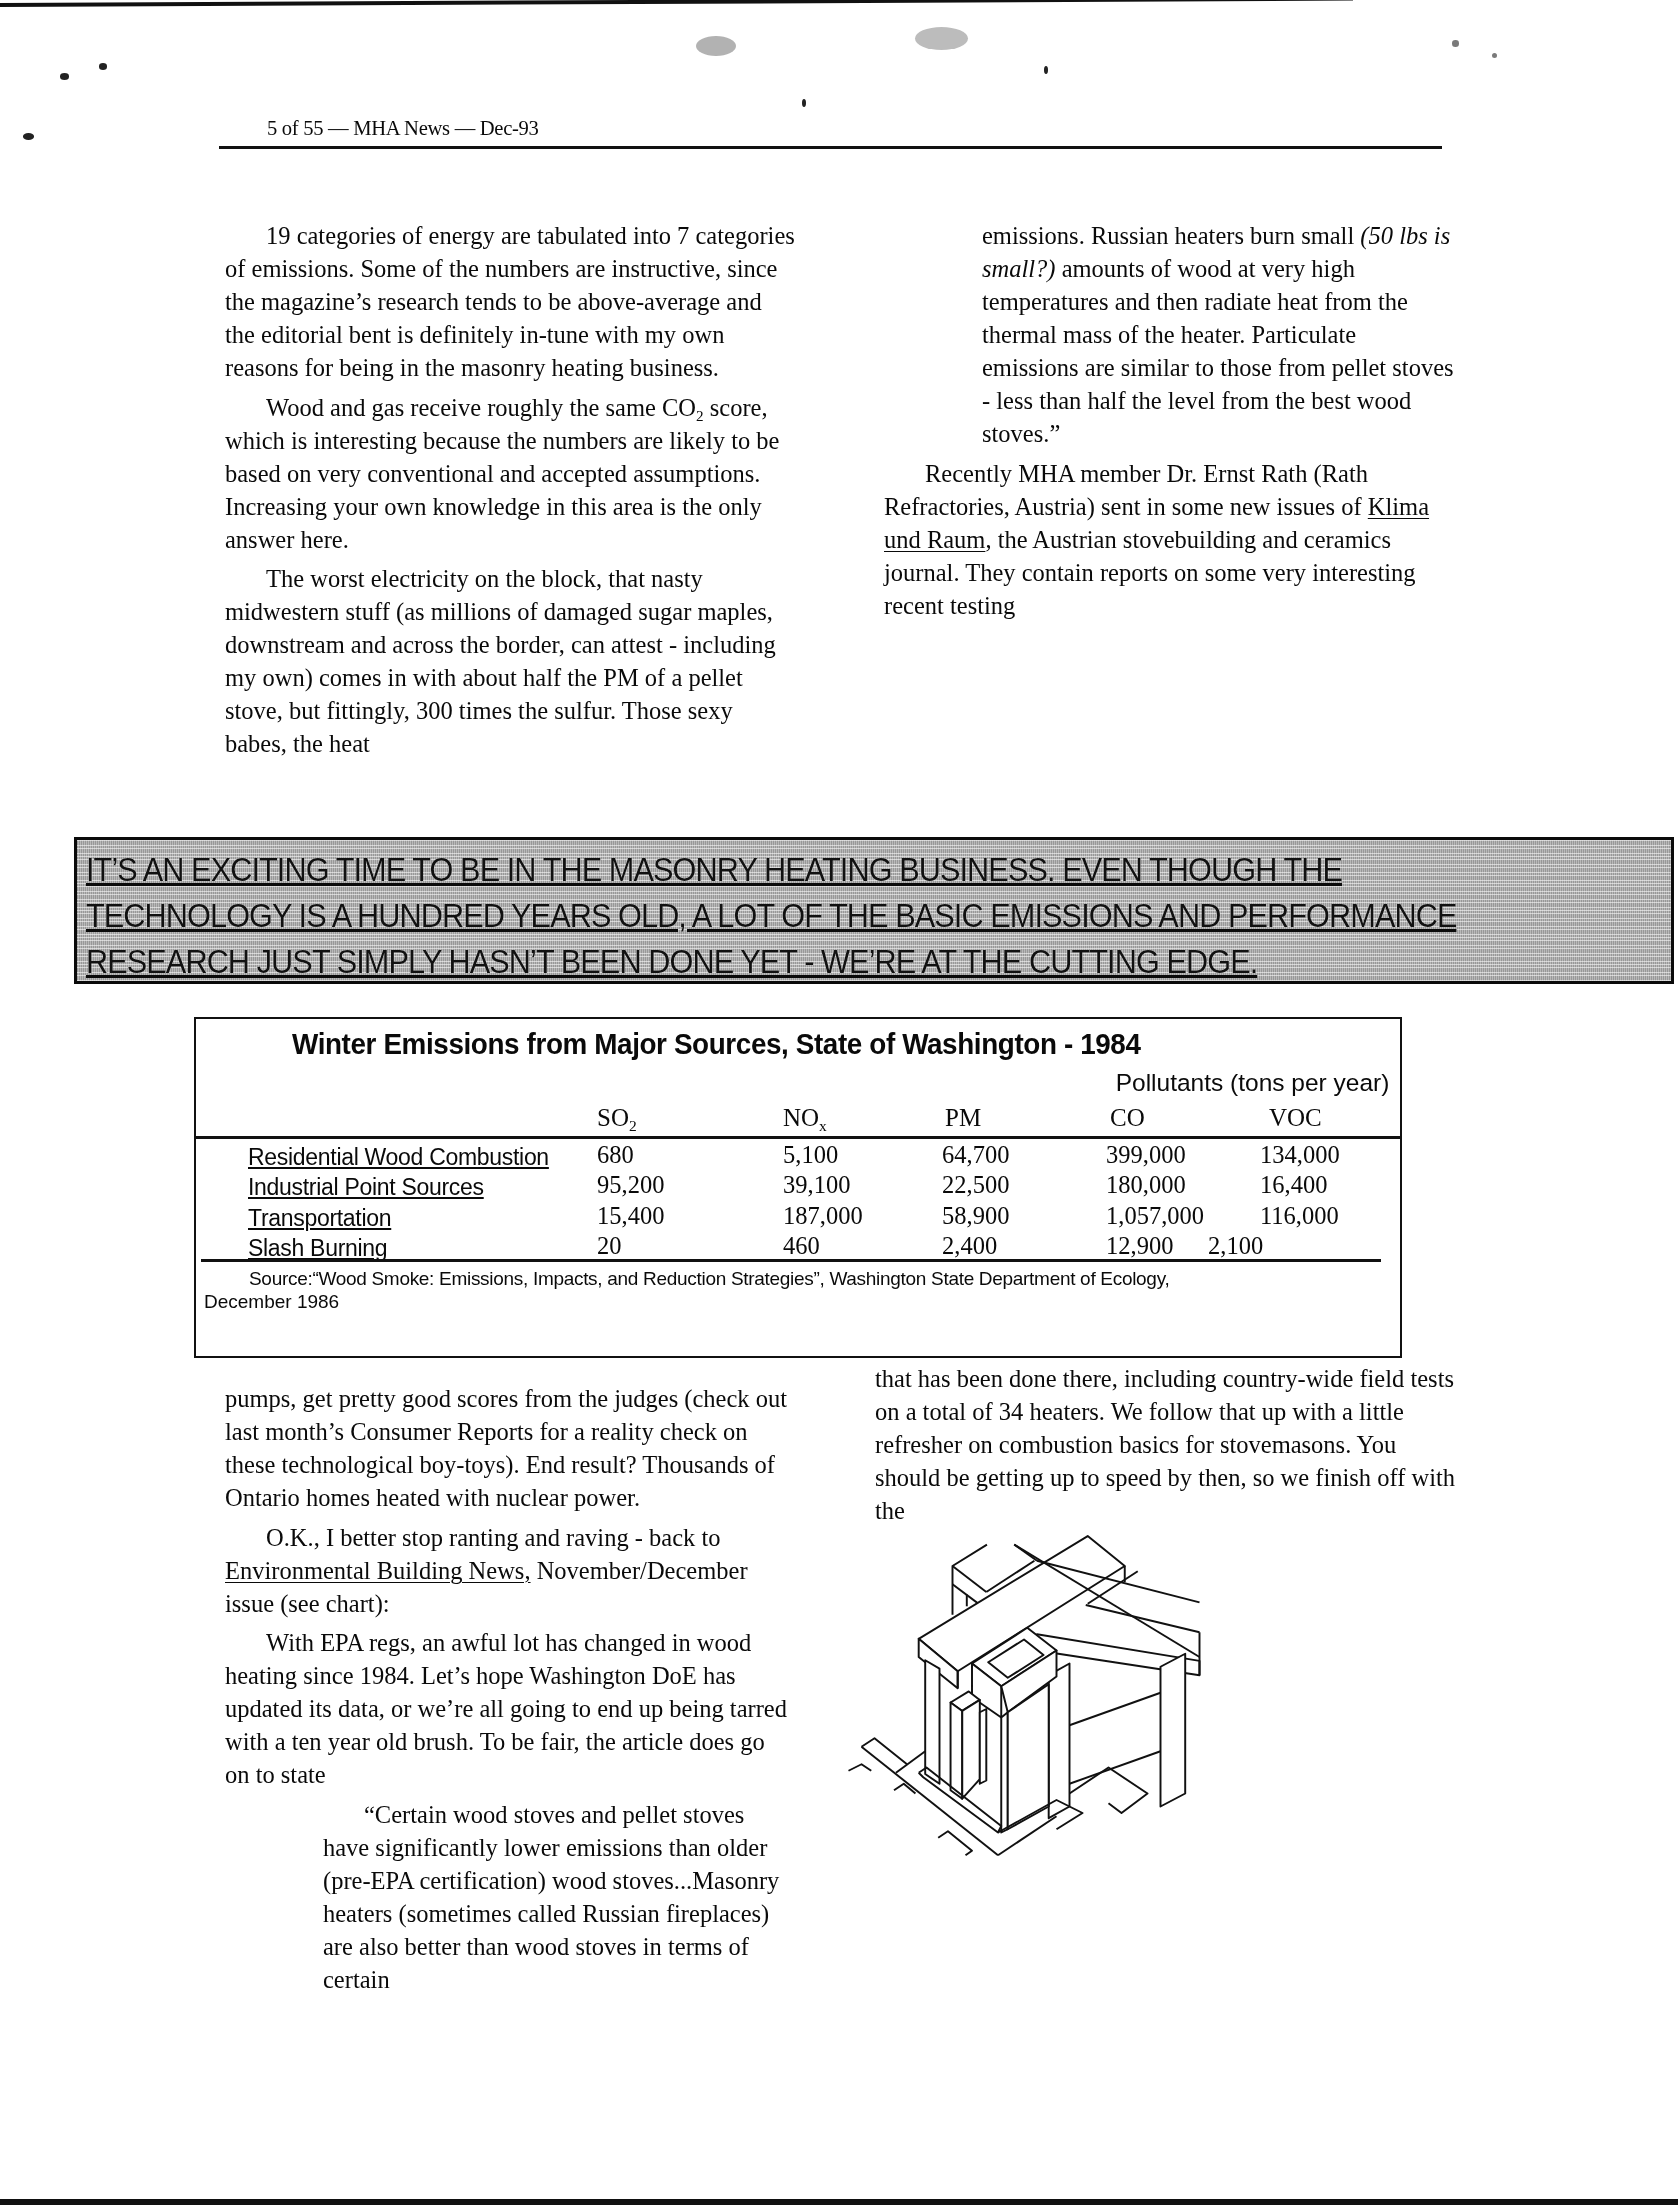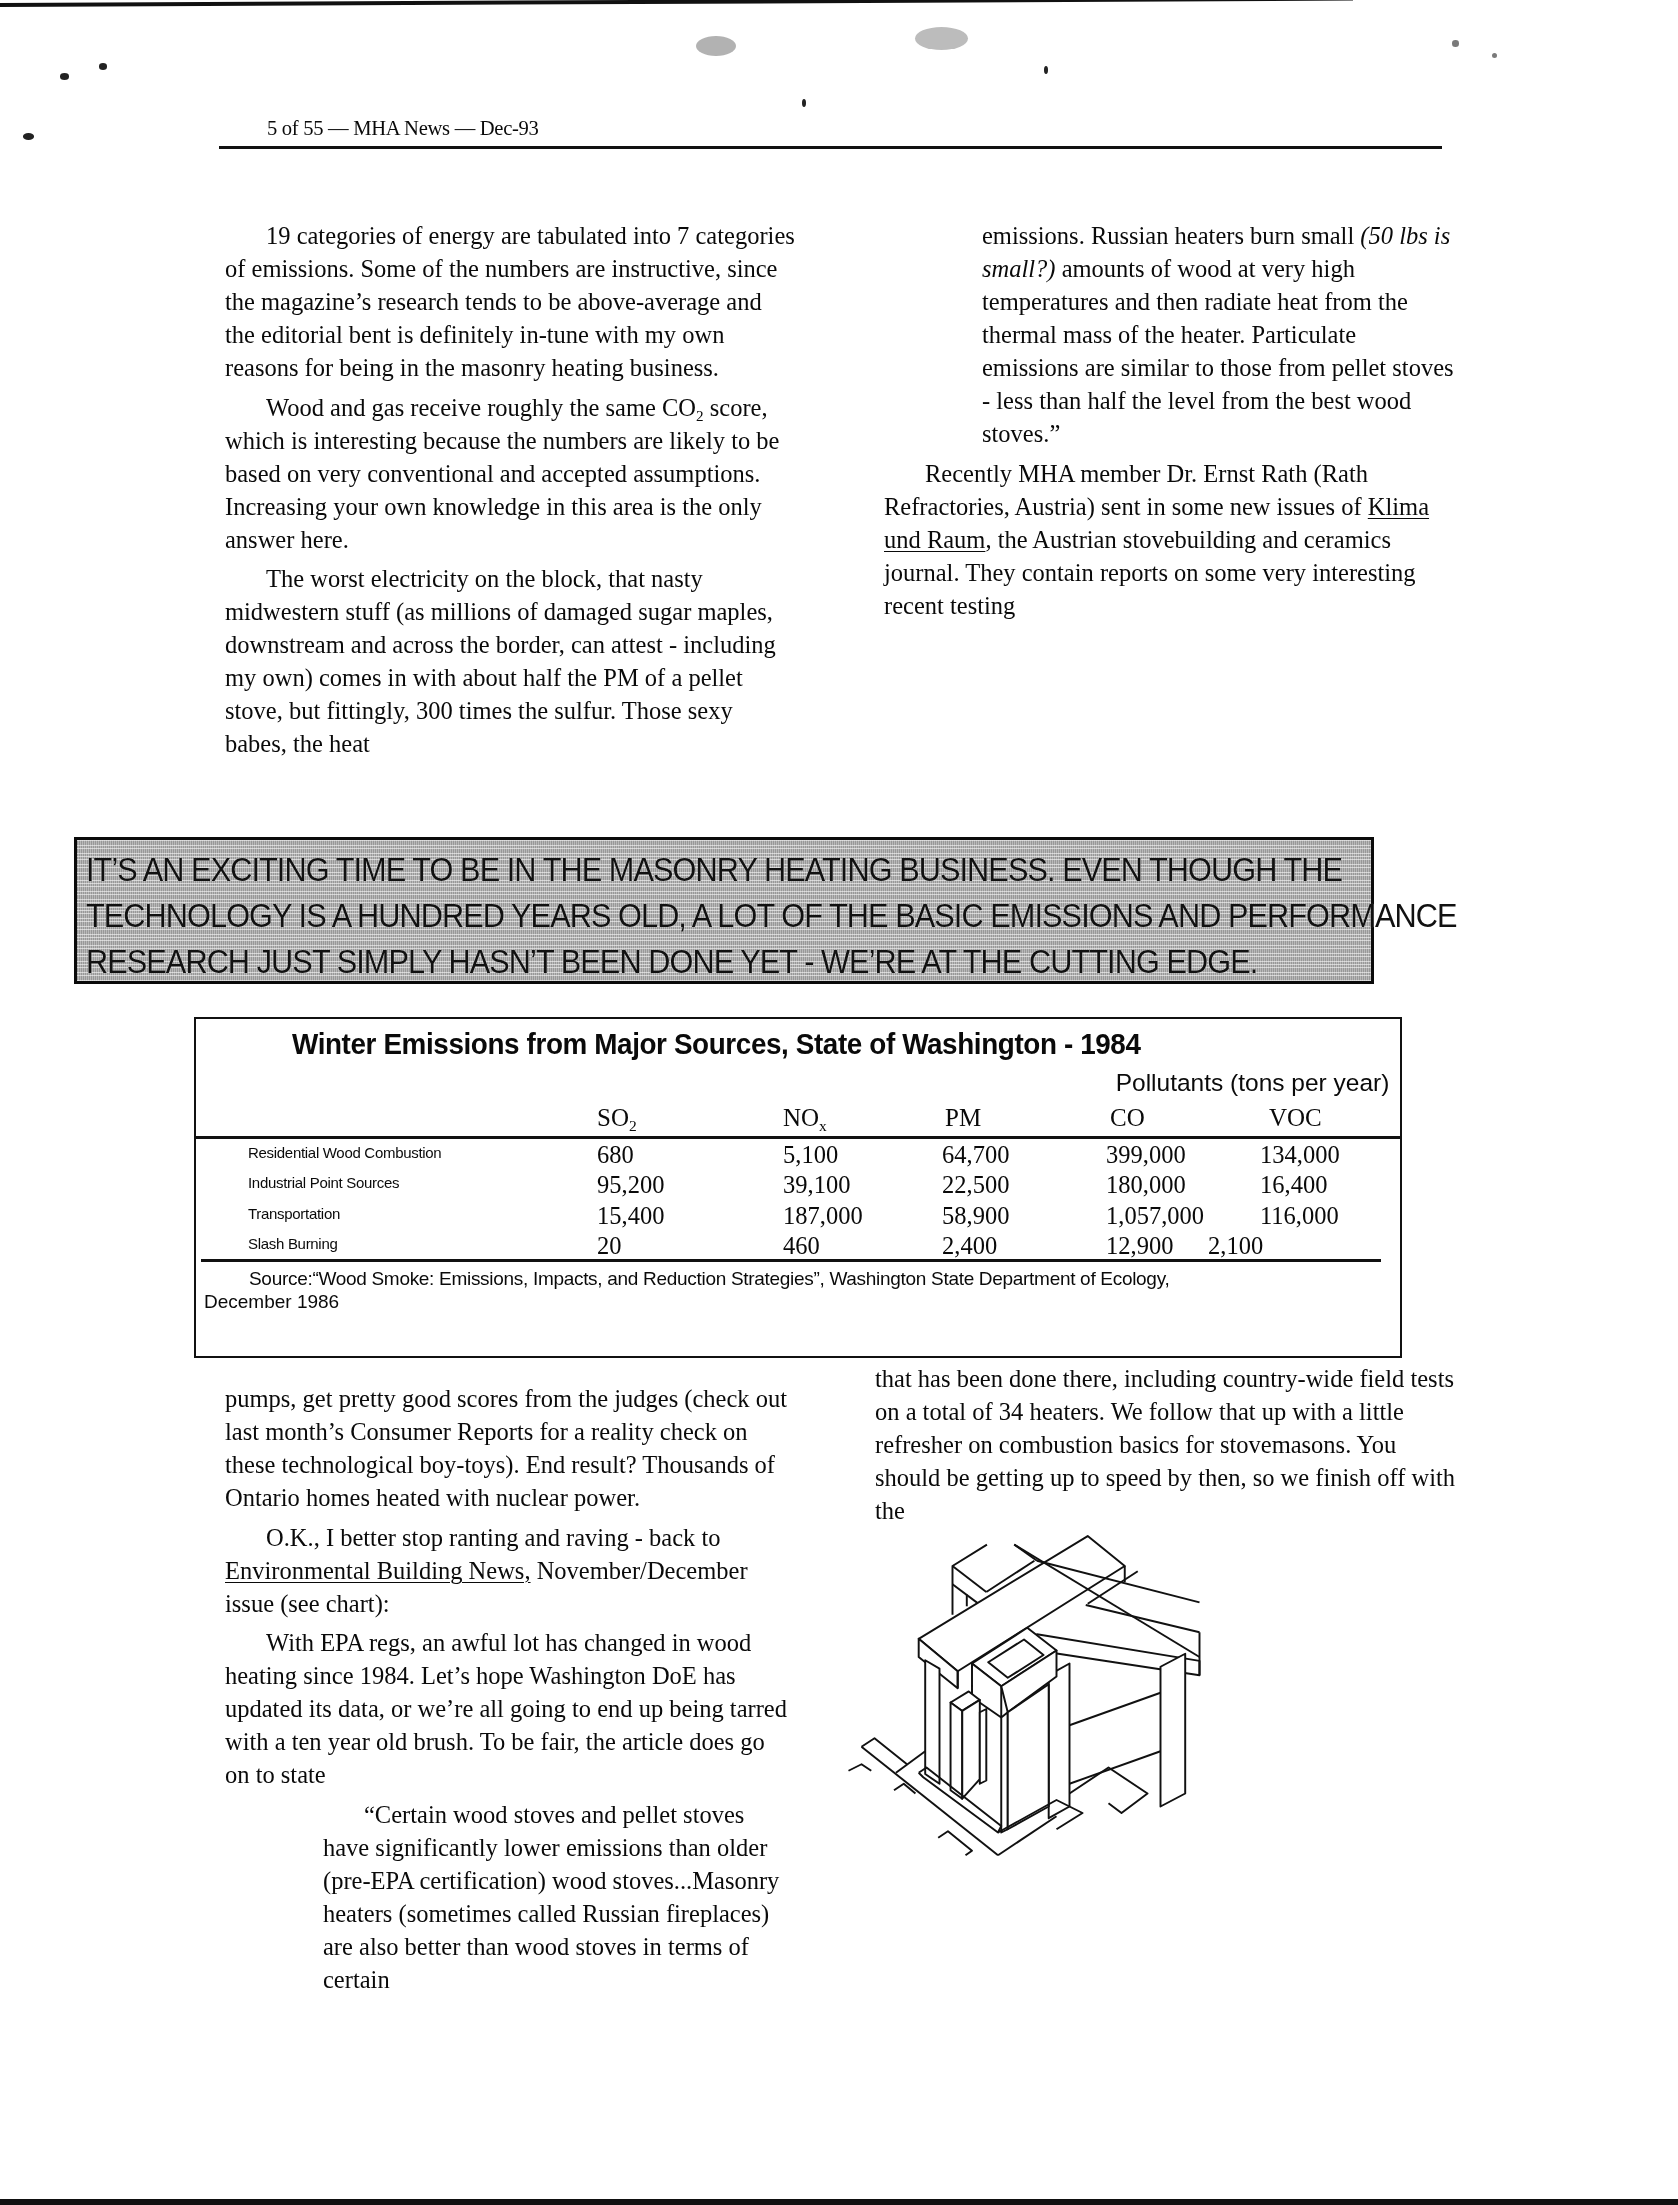--- a/index.html
+++ b/index.html
@@ -26,45 +26,46 @@
 
     .left-top { left: 225px; top: 219px; width: 570px; }
     .right-top { left: 884px; top: 219px; width: 570px; }
     .left-bottom { left: 225px; top: 1362px; width: 570px; margin-top: 20px; }
     .right-bottom { left: 875px; top: 1362px; width: 583px; }
     .quote { margin-left: 98px !important; }
     .quote-first { text-indent: 41px; }
     .gap { height: 6.6px; }
 
     .banner {
-      left: 74px; top: 837px; width: 1300px; height: 147px;
+      left: 74px; top: 837px; width: 1600px; height: 147px;
       border: 3.3px solid #0a0a0a; box-sizing: border-box;
       background-color: #b9b9b9;
       background-image:
         repeating-linear-gradient(0deg, rgba(255,255,255,0.55) 0 0.7px, transparent 0.7px 2.7px),
         repeating-linear-gradient(90deg, rgba(0,0,0,0.18) 0 0.7px, transparent 0.7px 2px);
       padding: 6.6px 0 0 9.3px;
+      text-decoration: underline;
     }
     .banner-line {
       display: block; font-family: "Liberation Sans", "DejaVu Sans", sans-serif;
       font-size: 33px; line-height: 46px; letter-spacing: -1px; white-space: nowrap;
       color: #111; transform: scaleX(0.93); transform-origin: left center;
       text-shadow: 0 0 0.7px #fff;
     }
 
     .table-box {
       left: 194px; top: 1017px; width: 1208px; height: 341px;
       border: 2.7px solid #111; box-sizing: border-box;
       font-family: "Liberation Sans", "DejaVu Sans", sans-serif;
     }
     .t-title { position: absolute; left: 96px; top: 9.3px; font-size: 29px; font-weight: bold; letter-spacing: -0.4px; transform: scaleX(0.96); transform-origin: left; }
     .t-units { position: absolute; right: 10.6px; top: 50px; font-size: 24.5px; }
     .t-colhead { position: absolute; top: 85px; font-family: "Liberation Serif", serif; font-size: 25px; }
     .t-rule { position: absolute; left: 0; width: 100%; height: 3.3px; background: #111; }
-    .t-rowlabel { position: absolute; left: 52px; font-size: 15px; letter-spacing: -0.3px; }
+    .t-rowlabel { position: absolute; left: 52px; font-size: 23px; letter-spacing: -0.3px; text-decoration: underline; }
     .t-cell { position: absolute; font-family: "Liberation Serif", serif; font-size: 24.5px; }
     .t-source { position: absolute; left: 53px; top: 247px; width: 1127px; font-size: 19px; line-height: 25px; letter-spacing: -0.3px; }
     .t-source-2 { position: absolute; left: 8px; top: 272px; font-size: 19px; }
 
     .drawing { left: 842px; top: 1525px; width: 650px; height: 511px; }
   </style>
 </head>
 <body>
 
 <div class="abs top-edge"></div>

